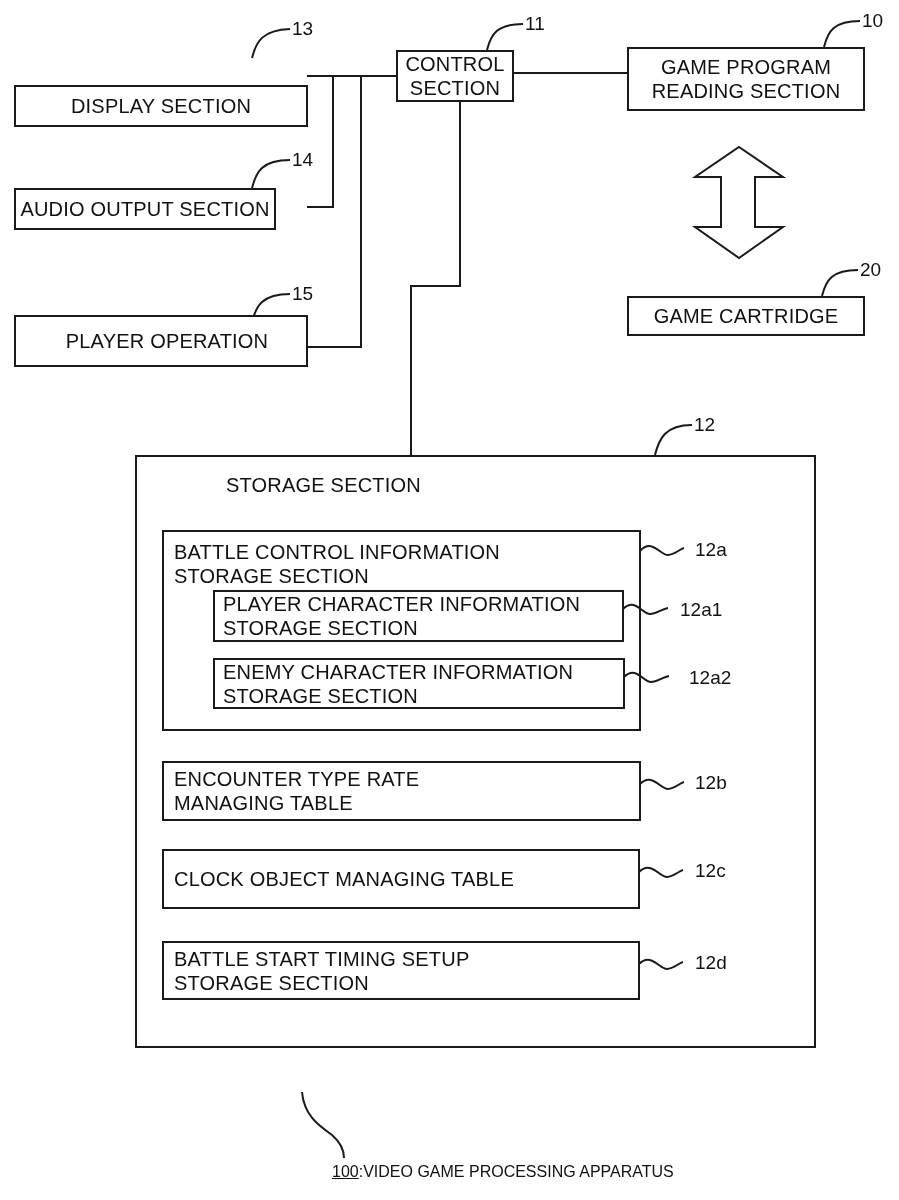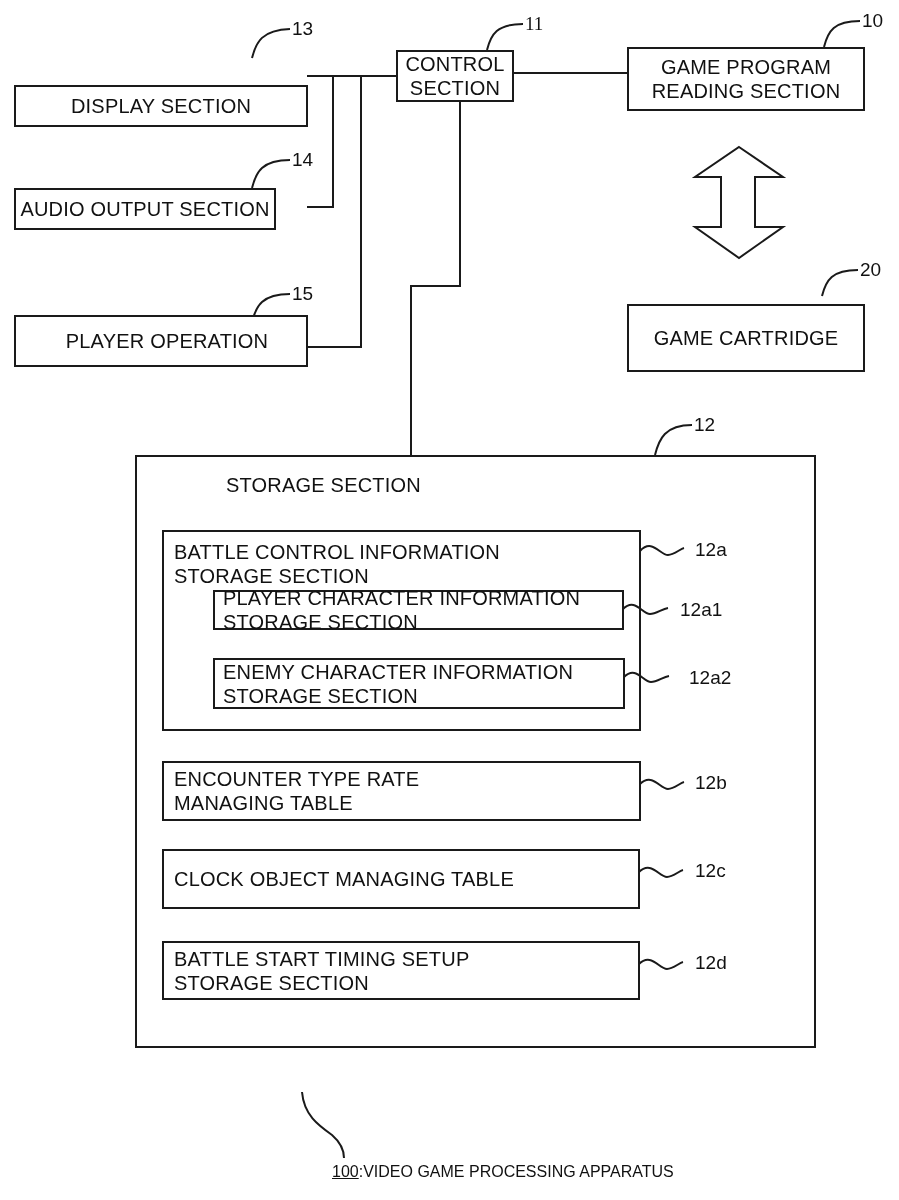--- a/index.html
+++ b/index.html
@@ -60,44 +60,44 @@
 
 <div class="box center" style="left:14px;top:315px;width:294px;height:52px;padding-left:12px;">
   <span class="txt">PLAYER OPERATION</span>
 </div>
 <span class="ref" style="left:292px;top:284px;">15</span>
 
 <div class="box center" style="left:396px;top:50px;width:118px;height:52px;">
   <span class="txt">CONTROL</span>
   <span class="txt">SECTION</span>
 </div>
-<span class="ref" style="left:525px;top:14px;font-family:Liberation Serif, serif;">11</span>
+<span class="ref" style="left:525px;top:14px;">11</span>
 
 <div class="box center" style="left:627px;top:47px;width:238px;height:64px;">
   <span class="txt">GAME PROGRAM</span>
   <span class="txt">READING SECTION</span>
 </div>
 <span class="ref" style="left:862px;top:11px;">10</span>
 
-<div class="box center" style="left:627px;top:304px;width:238px;height:68px;justify-content:center;">
+<div class="box center" style="left:627px;top:296px;width:238px;height:40px;justify-content:center;">
   <span class="txt">GAME CARTRIDGE</span>
 </div>
 <span class="ref" style="left:860px;top:260px;">20</span>
 
 <div class="box" style="left:135px;top:455px;width:681px;height:593px;background:transparent;"></div>
 <span class="ref" style="left:694px;top:415px;">12</span>
 <span class="txt" style="position:absolute;left:226px;top:473px;">STORAGE SECTION</span>
 
 <div class="box left" style="left:162px;top:530px;width:479px;height:201px;justify-content:flex-start;padding-top:8px;background:transparent;">
   <span class="txt">BATTLE CONTROL INFORMATION</span>
   <span class="txt">STORAGE SECTION</span>
 </div>
 <span class="ref" style="left:695px;top:540px;">12a</span>
 
-<div class="box left" style="left:213px;top:590px;width:411px;height:40px;padding-left:8px;">
+<div class="box left" style="left:213px;top:590px;width:411px;height:52px;padding-left:8px;">
   <span class="txt">PLAYER CHARACTER INFORMATION</span>
   <span class="txt">STORAGE SECTION</span>
 </div>
 <span class="ref" style="left:680px;top:600px;">12a1</span>
 
 <div class="box left" style="left:213px;top:658px;width:412px;height:51px;padding-left:8px;">
   <span class="txt">ENEMY CHARACTER INFORMATION</span>
   <span class="txt">STORAGE SECTION</span>
 </div>
 <span class="ref" style="left:680px;top:668px;margin-left:9px;">12a2</span>

